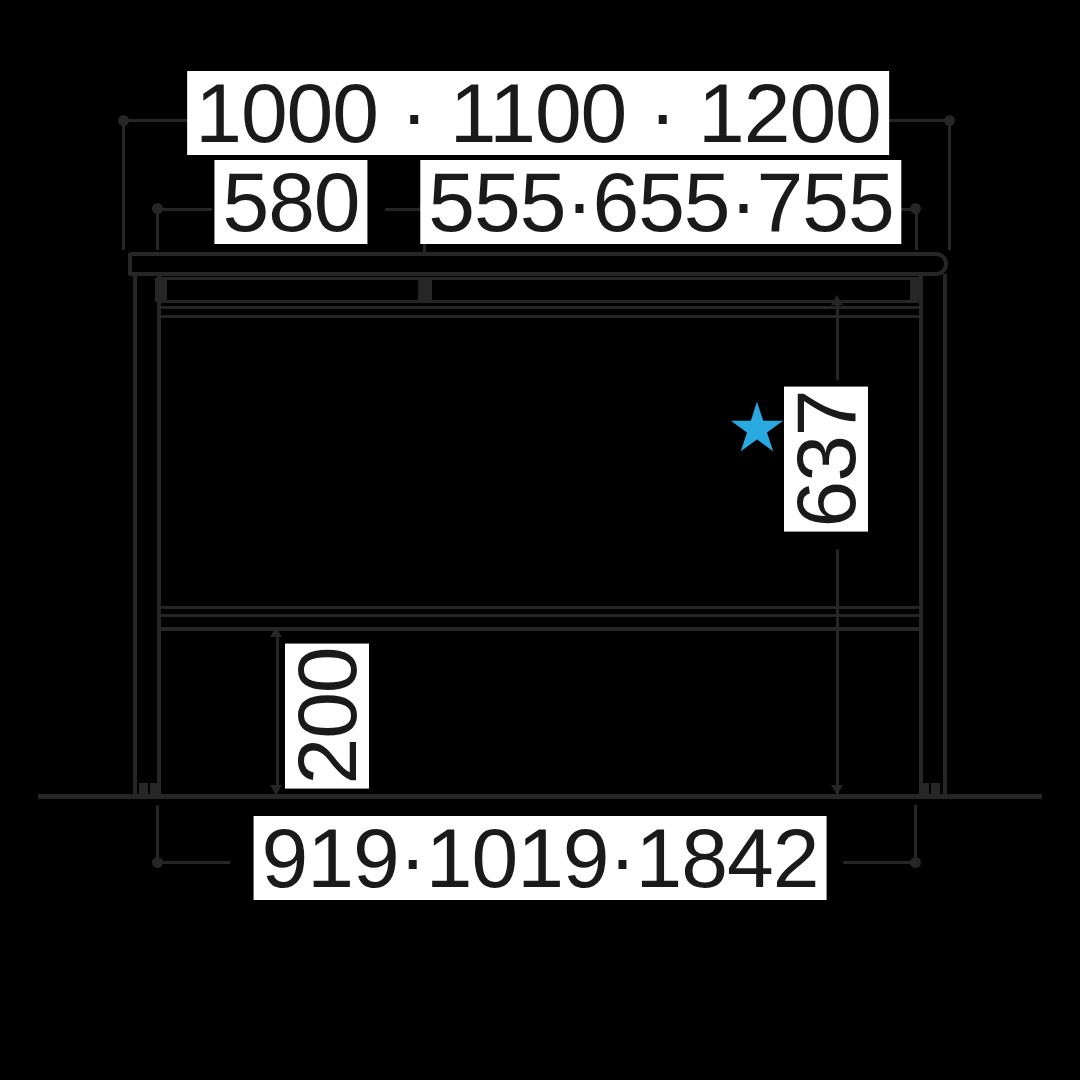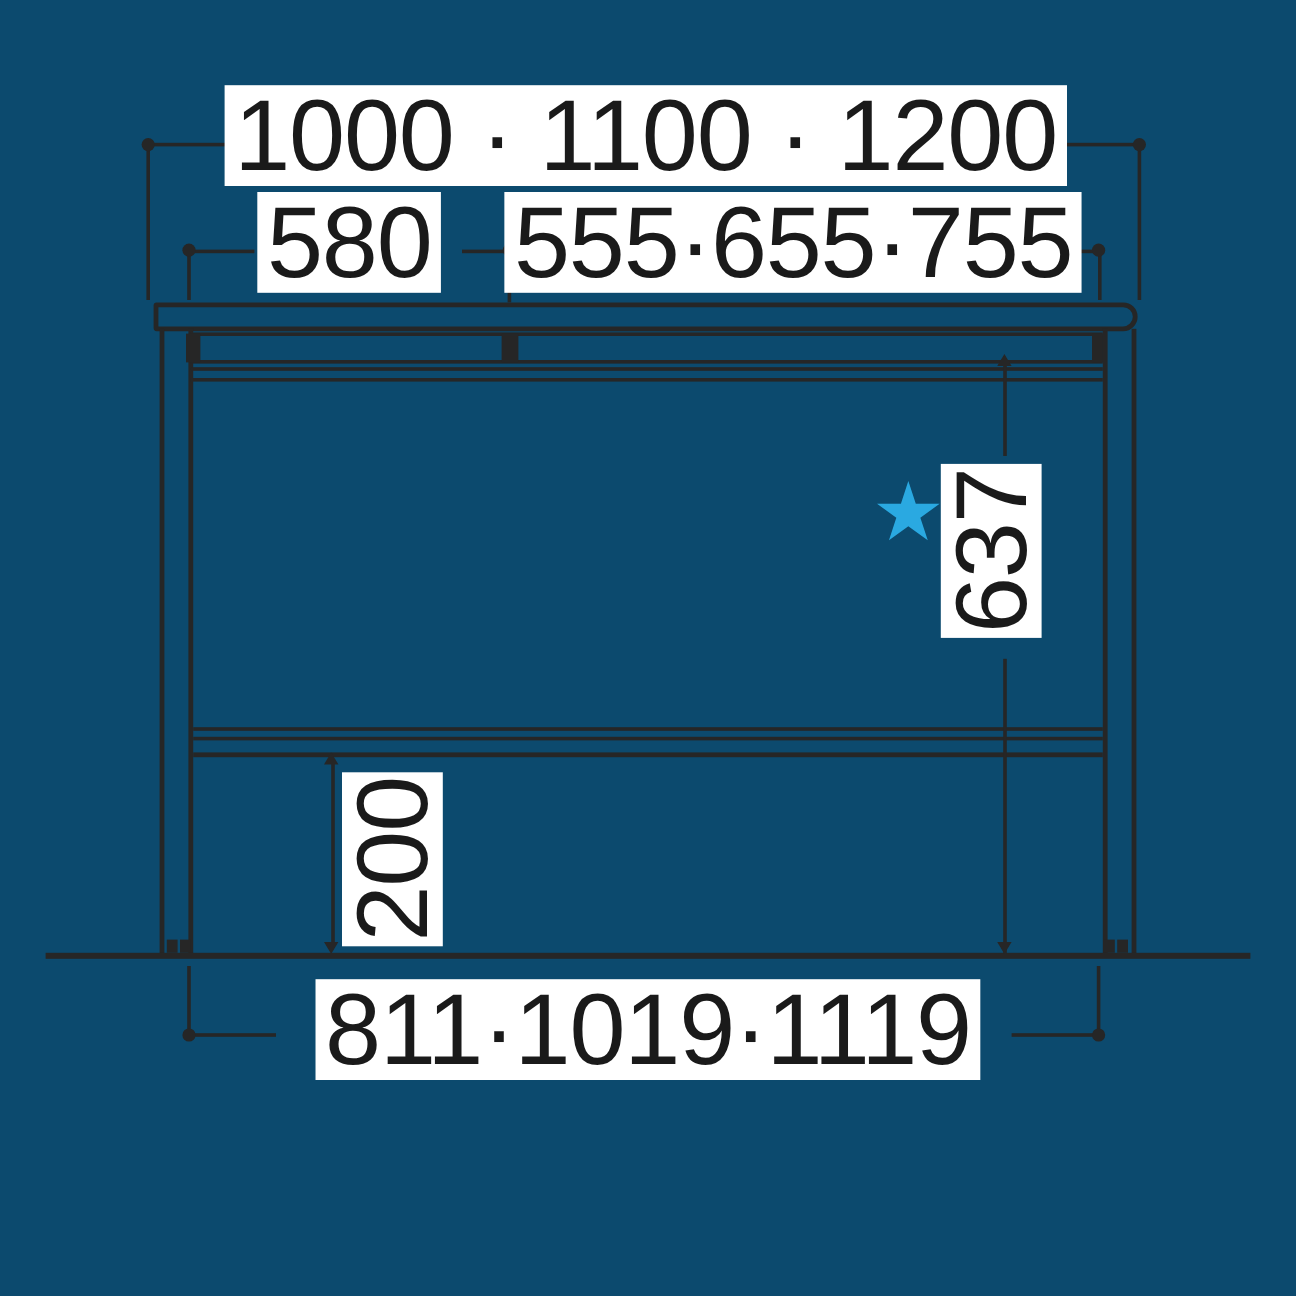--- a/index.html
+++ b/index.html
@@ -1,19 +1,19 @@
 <!DOCTYPE html>
 <html><head>
 <meta charset="utf-8">
 <style>
   html,body{margin:0;padding:0;background:#ffffff;}
   #canvas{
     position:relative;
     width:1080px;height:1080px;
-    background:#0c4a6e;
+    background:#000000;
     overflow:hidden;
     font-family:"Liberation Sans","DejaVu Sans",sans-serif;
   }
   .abs{position:absolute;box-sizing:border-box;}
   
   .stroke{border-color:#262626;border-style:solid;border-width:0;}
   .fill{background:#262626;}
   
   .dim-label{
     position:absolute;
@@ -113,15 +113,15 @@
   <div class="arrow-up" style="left:270px;top:627px;"></div>
   <div class="arrow-down" style="left:270px;top:785px;"></div>
   <div class="dim-label vertical" style="left:327px;top:716px;">200</div>
 
   <div class="abs fill" style="left:156px;top:805px;width:3px;height:59px;"></div>
   <div class="abs fill" style="left:914px;top:805px;width:3px;height:59px;"></div>
   <div class="abs fill" style="left:157px;top:861px;width:73px;height:3px;"></div>
   <div class="abs fill" style="left:843px;top:861px;width:73px;height:3px;"></div>
   <div class="dot" style="left:152px;top:857px;"></div>
   <div class="dot" style="left:910px;top:857px;"></div>
-  <div class="dim-label" style="left:540px;top:858px;">811·1019·1119</div>
+  <div class="dim-label" style="left:540px;top:858px;">919·1019·1842</div>
 
 </div>
 
 </body></html>

